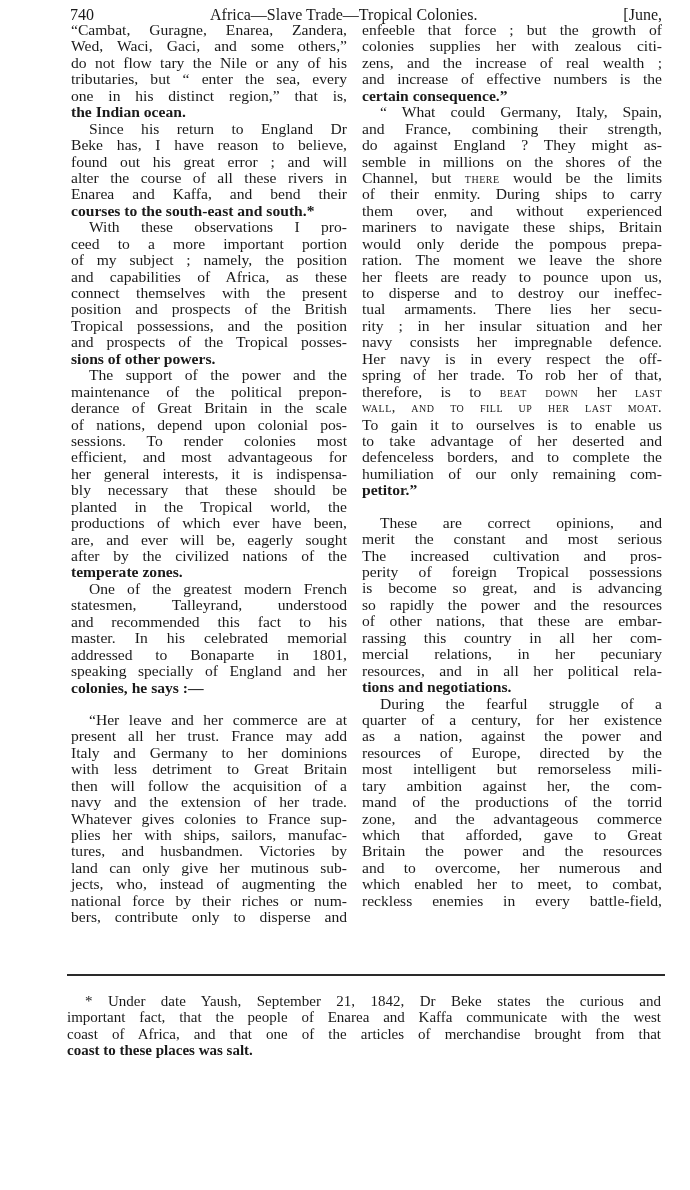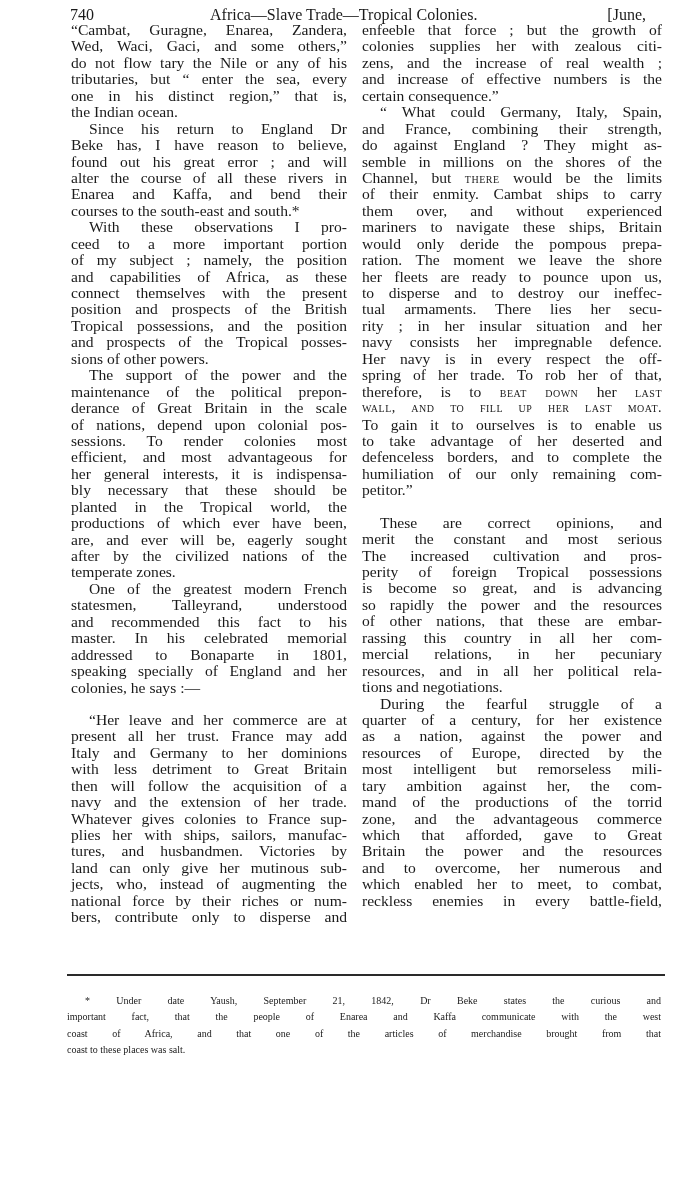--- a/index.html
+++ b/index.html
@@ -7,39 +7,39 @@
     width: 690px; height: 1190px; position: relative; overflow: hidden;
     font-family: "Liberation Serif", "DejaVu Serif", serif;
     color: #1a1a1a;
   }
   .header {
     position: absolute; top: 3px; left: 70px; width: 592px; height: 24px;
     font-size: 16px; line-height: 24px; text-align: center;
   }
   .header .pno { position: absolute; left: 0; top: 0; }
   .header .title { position: absolute; left: 140px; top: 0; }
-  .header .date { position: absolute; right: 16px; top: 0; }
+  .header .date { position: absolute; right: 0; top: 0; }
   .col {
     position: absolute; top: 22px;
     font-size: 15.6px; line-height: 16.45px;
   }
   .col.left { left: 71px; width: 276px; }
   .col.right { left: 362px; width: 300px; }
   .line { white-space: nowrap; display: block; height: 16.45px; text-align: justify; text-align-last: justify; }
-  .line.last { text-align-last: left; }
+  .line.last { text-align-last: left; font-weight: bold; }
   .line.ind { padding-left: 18px; }
   .gap { display: block; height: 16px; }
   .sc { font-variant: small-caps; letter-spacing: 0.5px; font-size: 14px; }
   .rule {
     position: absolute; top: 974px; left: 67px; width: 598px; height: 2px;
     background: #2a2a2a;
   }
   .foot {
     position: absolute; top: 993px; left: 67px; width: 594px;
-    font-size: 10px; line-height: 16.8px;
+    font-size: 15px; line-height: 16.8px;
   }
 </style>
 </head>
 <body>
 
 <div class="header">
   <span class="pno">740</span>
   <span class="title">Africa—Slave Trade—Tropical Colonies.</span>
   <span class="date">[June,</span>
 </div>
@@ -106,21 +106,21 @@
   <span class="line">enfeeble that force ; but the growth of</span>
   <span class="line">colonies supplies her with zealous citi-</span>
   <span class="line">zens, and the increase of real wealth ;</span>
   <span class="line">and increase of effective numbers is the</span>
   <span class="line last">certain consequence.”</span>
   <span class="line ind">“ What could Germany, Italy, Spain,</span>
   <span class="line">and France, combining their strength,</span>
   <span class="line">do against England ? They might as-</span>
   <span class="line">semble in millions on the shores of the</span>
   <span class="line"><span>Channel, but</span> <span class="sc">there</span> <span>would be the limits</span></span>
-  <span class="line">of their enmity. Cambat ships to carry</span>
+  <span class="line">of their enmity. During ships to carry</span>
   <span class="line">them over, and without experienced</span>
   <span class="line">mariners to navigate these ships, Britain</span>
   <span class="line">would only deride the pompous prepa-</span>
   <span class="line">ration. The moment we leave the shore</span>
   <span class="line">her fleets are ready to pounce upon us,</span>
   <span class="line">to disperse and to destroy our ineffec-</span>
   <span class="line">tual armaments. There lies her secu-</span>
   <span class="line">rity ; in her insular situation and her</span>
   <span class="line">navy consists her impregnable defence.</span>
   <span class="line">Her navy is in every respect the off-</span>

